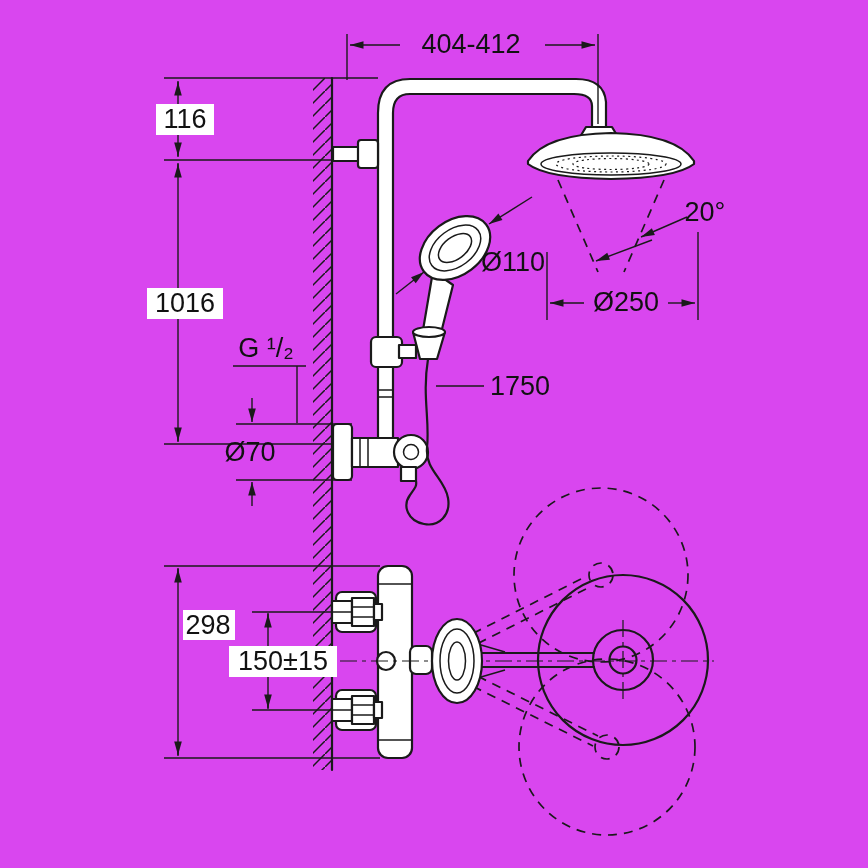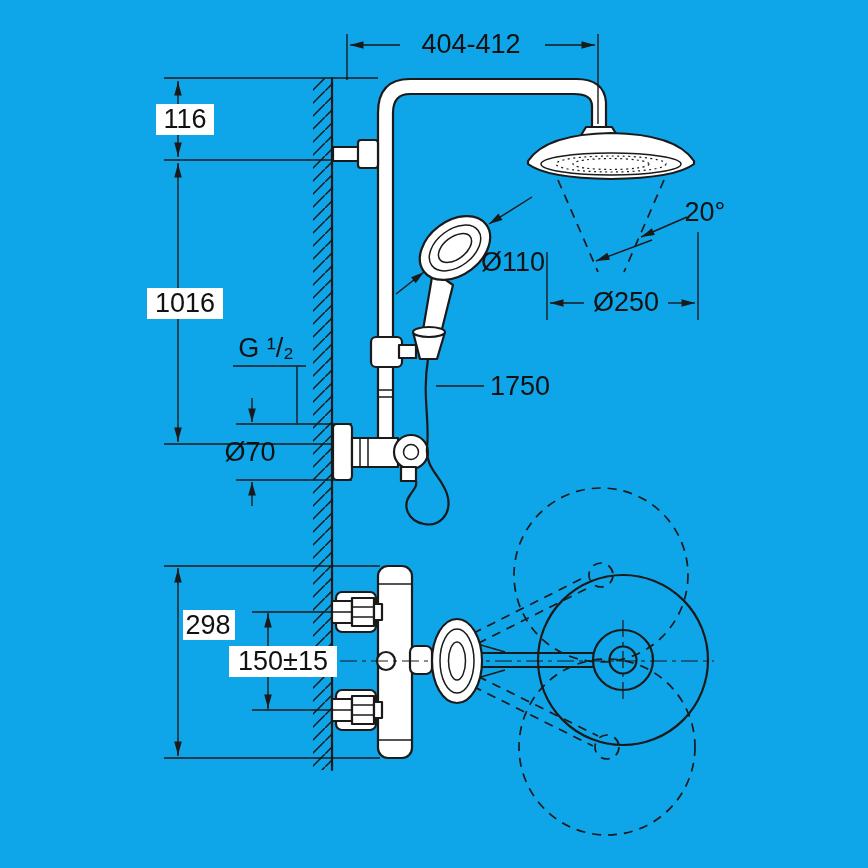--- a/index.html
+++ b/index.html
@@ -1,16 +1,16 @@
 <!DOCTYPE html>
 <html><head>
 <meta charset="utf-8">
 <style>
   html,body{margin:0;padding:0;background:#fff;}
-  .stage{width:868px;height:868px;position:relative;background:#0ea5e9;overflow:hidden;
+  .stage{width:868px;height:868px;position:relative;background:#d946ef;overflow:hidden;
          font-family:"Liberation Sans",sans-serif;}
   svg{position:absolute;left:0;top:0;}
   .ol {stroke:#1a1a1a;stroke-width:2.2;fill:none;stroke-linecap:round;stroke-linejoin:round;}
   .olf{stroke:#1a1a1a;stroke-width:2.2;fill:#ffffff;stroke-linejoin:round;}
   .thin{stroke:#1a1a1a;stroke-width:1.5;fill:none;}
   .dim {stroke:#1a1a1a;stroke-width:1.4;fill:none;}
   .dsh {stroke:#1a1a1a;stroke-width:1.7;fill:none;stroke-dasharray:9 7;}
   .dot {stroke:#1a1a1a;stroke-width:1.2;fill:none;stroke-dasharray:2 3.5;}
   .cl  {stroke:#1a1a1a;stroke-width:1.2;fill:none;stroke-dasharray:17 5 4 5;}
   text {font-family:"Liberation Sans","DejaVu Sans",sans-serif;font-size:27px;fill:#111;

